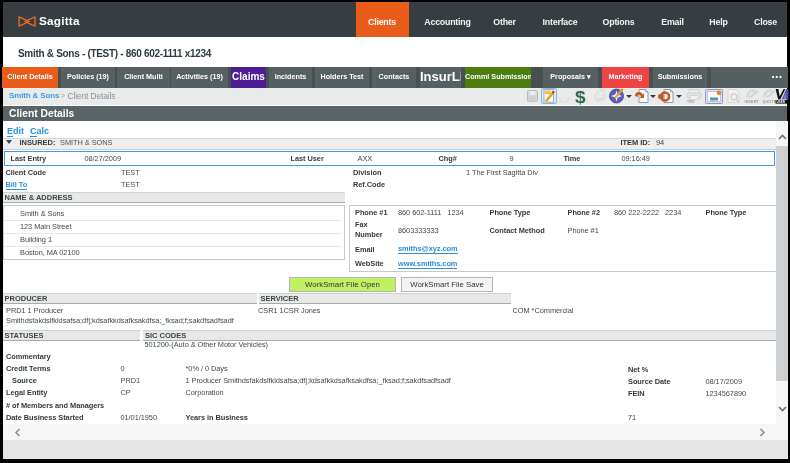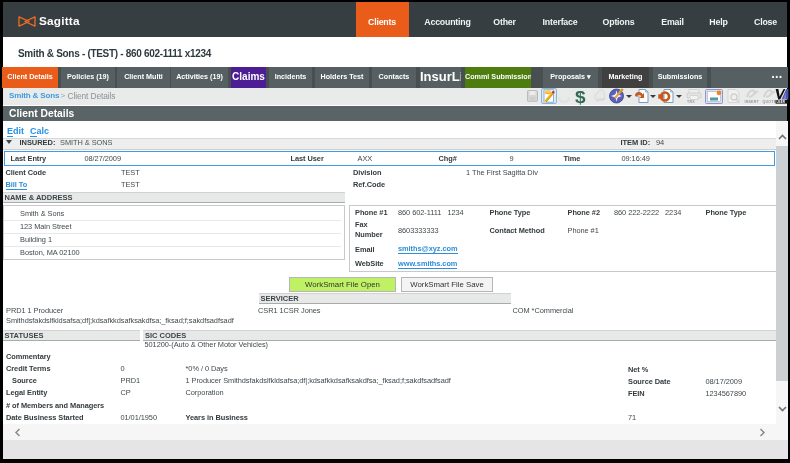--- a/index.html
+++ b/index.html
@@ -41,21 +41,21 @@
   <div style="position:absolute;top:66.5px;height:21px;left:61px;width:54px;text-align:center;background:#566062;color:#fff;font-weight:bold;font-size:7.2px;line-height:20px;white-space:nowrap;overflow:hidden;">Policies (19)</div>
   <div style="position:absolute;top:66.5px;height:21px;left:117px;width:53px;text-align:center;background:#566062;color:#fff;font-weight:bold;font-size:7.2px;line-height:20px;white-space:nowrap;overflow:hidden;">Client Multi</div>
   <div style="position:absolute;top:66.5px;height:21px;left:171px;width:57px;text-align:center;background:#566062;color:#fff;font-weight:bold;font-size:7.2px;line-height:20px;white-space:nowrap;overflow:hidden;">Activities (19)</div>
   <div style="position:absolute;top:66.5px;height:21px;left:231px;width:35px;text-align:center;background:#4c1d95;color:#fff;font-weight:bold;font-size:10px;line-height:20px;white-space:nowrap;overflow:hidden;">Claims</div>
   <div style="position:absolute;top:66.5px;height:21px;left:269px;width:43px;text-align:center;background:#566062;color:#fff;font-weight:bold;font-size:7.2px;line-height:20px;white-space:nowrap;overflow:hidden;">Incidents</div>
   <div style="position:absolute;top:66.5px;height:21px;left:315px;width:54px;text-align:center;background:#566062;color:#fff;font-weight:bold;font-size:7.2px;line-height:20px;white-space:nowrap;overflow:hidden;">Holders Test</div>
   <div style="position:absolute;top:66.5px;height:21px;left:372px;width:44px;text-align:center;background:#566062;color:#fff;font-weight:bold;font-size:7.2px;line-height:20px;white-space:nowrap;overflow:hidden;">Contacts</div>
   <div style="position:absolute;top:66.5px;height:21px;left:420px;width:41px;text-align:center;background:#566062;color:#fff;font-weight:bold;font-size:13px;line-height:20px;white-space:nowrap;overflow:hidden;">InsurLink</div>
   <div style="position:absolute;top:66.5px;height:21px;left:465px;width:66px;text-align:center;background:#4d7c0f;color:#fff;font-weight:bold;font-size:7.2px;line-height:20px;white-space:nowrap;overflow:hidden;">Comml Submissions</div>
   <div style="position:absolute;top:66.5px;height:21px;left:543px;width:55px;text-align:center;background:#566062;color:#fff;font-weight:bold;font-size:7.2px;line-height:20px;white-space:nowrap;overflow:hidden;">Proposals ▾</div>
-  <div style="position:absolute;top:66.5px;height:21px;left:602px;width:47px;text-align:center;background:#404040;color:#fff;font-weight:bold;font-size:7.2px;line-height:20px;white-space:nowrap;overflow:hidden;">Marketing</div>
+  <div style="position:absolute;top:66.5px;height:21px;left:602px;width:47px;text-align:center;background:#ef4444;color:#fff;font-weight:bold;font-size:7.2px;line-height:20px;white-space:nowrap;overflow:hidden;">Marketing</div>
   <div style="position:absolute;top:66.5px;height:21px;left:653px;width:54px;text-align:center;background:#566062;color:#fff;font-weight:bold;font-size:7.2px;line-height:20px;white-space:nowrap;overflow:hidden;">Submissions</div>
   <div style="position:absolute;top:66.5px;height:21px;left:711px;text-align:right;padding-right:5px;width:72px;font-size:9px;letter-spacing:1.2px;background:#566062;color:#fff;font-weight:bold;font-size:7.2px;line-height:20px;white-space:nowrap;overflow:hidden;">•••</div>
   </div>
 
   <div class="abs" style="left:3px;top:87.5px;width:784px;height:17px;background:#e9eaea;"></div>
   <div class="abs" style="left:9px;top:91px;font-size:8px;font-weight:bold;color:#3f9be0;letter-spacing:-0.15px;">Smith &amp; Sons</div>
   <div class="abs" style="left:60.5px;top:91px;font-size:8px;color:#9aa0a3;">&gt;</div>
   <div class="abs" style="left:67.5px;top:91px;font-size:8.4px;color:#8b9296;letter-spacing:-0.1px;">Client Details</div>
   <div id="icons">
 
@@ -212,20 +212,23 @@
   <div class="t b" style="left:489.5px;top:226.4px;">Contact Method</div>
   <div class="t" style="left:567.5px;top:226.4px;">Phone #1</div>
   <div class="t b" style="left:355px;top:244.5px;">Email</div>
   <div class="t b" style="left:398px;top:244.2px;color:#2e8fd8;border-bottom:1px solid #2e8fd8;">smiths@xyz.com</div>
   <div class="t b" style="left:355px;top:258.5px;">WebSite</div>
   <div class="t b" style="left:398px;top:258.8px;color:#2e8fd8;border-bottom:1px solid #2e8fd8;">www.smiths.com</div>
 
   <div class="abs" style="left:289px;top:276.5px;width:105px;height:13px;background:#bef264;border:1px solid #b5b5b5;text-align:center;font-size:7.8px;line-height:13px;color:#333;">WorkSmart File Open</div>
   <div class="abs" style="left:401px;top:276.5px;width:90px;height:13px;background:#f4f4f4;border:1px solid #b5b5b5;text-align:center;font-size:7.8px;line-height:13px;color:#333;">WorkSmart File Save</div>
 
+  <div class="band" style="left:3px;top:293px;width:254px;">
+      <span style="left:1.5px;">PRODUCER</span>
+    </div>
   <div class="band" style="left:259px;top:293px;width:252px;">
       <span style="left:1.5px;">SERVICER</span>
     </div>
   <div class="t" style="left:6px;top:306.2px;">PRD1 1 Producer</div>
   <div class="t" style="left:6px;top:316.2px;">Smithdsfakdslfkldsafsa;df|;kdsafkkdsafksakdfsa;_fksad;f;sakdfsadfsadf</div>
   <div class="t" style="left:258px;top:306.2px;">CSR1 1CSR Jones</div>
   <div class="t" style="left:512.5px;top:306.2px;">COM *Commercial</div>
 
   <div class="band" style="left:3px;top:329.5px;width:137px;">
       <span style="left:1.5px;">STATUSES</span>

